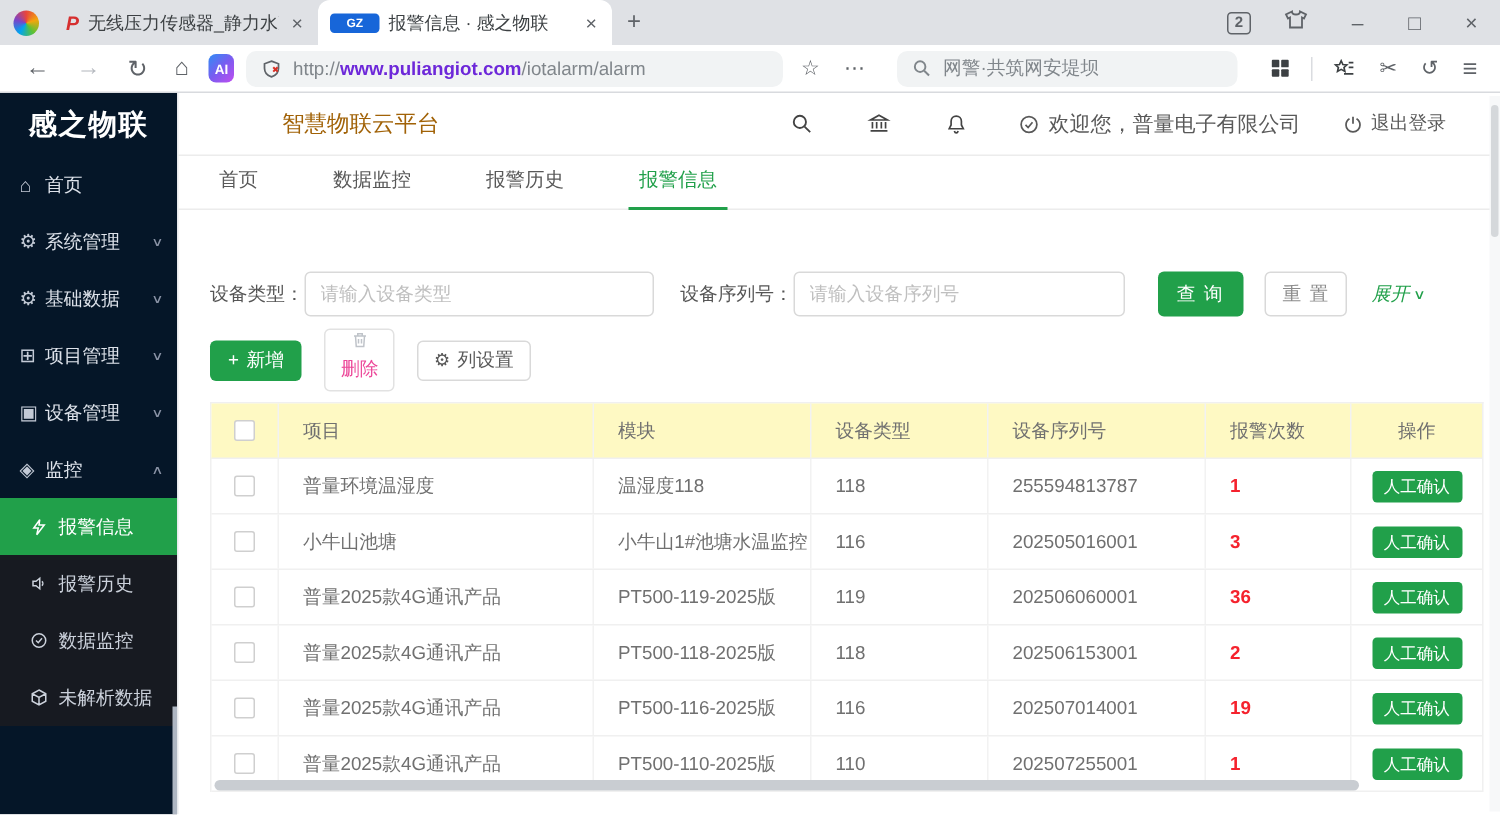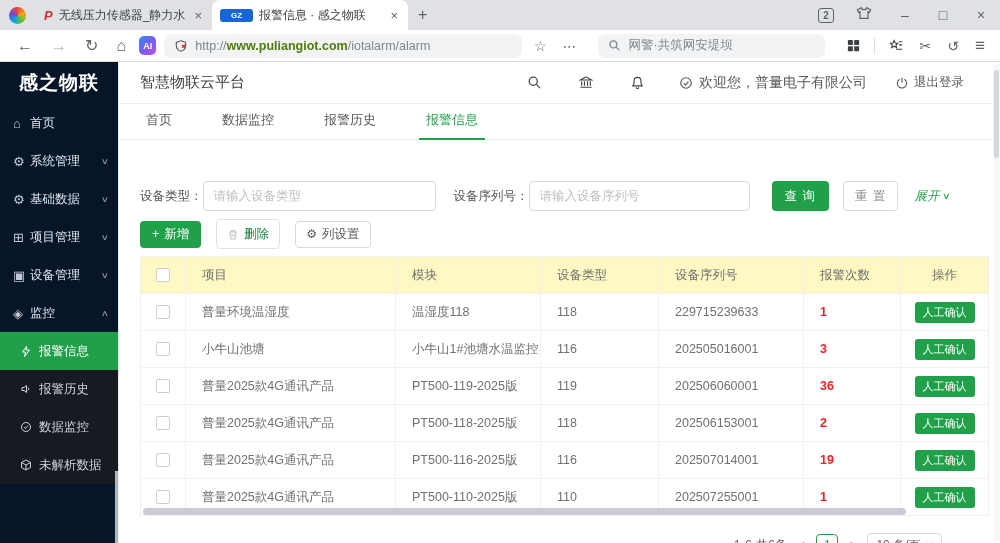--- a/index.html
+++ b/index.html
@@ -28,21 +28,21 @@
   .addrbar { height:32px; background:#fff; display:flex; align-items:center; padding:0 8px;
     border-bottom:1px solid #d8dade; }
   .navic { font-size:16px; color:#5f6368; padding:0 9px; }
   .navic.dis { color:#b6bac0; }
   .aibadge { width:19px; height:19px; border-radius:5px; margin:0 8px 0 4px;
     background:linear-gradient(135deg,#2f8df5,#7a5cf0,#c04df0); color:#fff; font-size:9px;
     font-weight:bold; display:flex; align-items:center; justify-content:center; }
   .urlfield { width:392px; height:24px; background:#f1f3f4; border-radius:7px; display:flex;
     align-items:center; padding:0 10px; gap:7px; }
   .urltxt { font-size:12.5px; color:#80868b; white-space:nowrap; }
-  .urltxt b { color:#4d7c0f; font-weight:bold; }
+  .urltxt b { color:#6d28d9; font-weight:bold; }
   .staric { font-size:14px; color:#5f6368; padding:0 8px 0 12px; }
   .dots { font-size:14px; color:#5f6368; padding:0 8px; letter-spacing:1px;}
   .searchfield { width:248px; height:24px; background:#f1f3f4; border-radius:7px; display:flex;
     align-items:center; padding:0 10px; gap:8px; margin-left:12px; font-size:12.5px; color:#80868b; }
   .baricons { display:flex; align-items:center; margin-left:14px; gap:2px; }
   .barsep { width:1px; height:16px; background:#dadce0; margin:0 4px; }
   .icbtn { padding:0 7px; color:#5f6368; font-size:14px; display:flex; align-items:center; }
 
   
   .app { display:flex; height:481px; }
@@ -58,21 +58,21 @@
   .sitem { height:38px; display:flex; align-items:center; padding:0 8px 0 20px; font-size:12.5px;
     color:#ccd2dc; gap:7px; }
   .sitem.active { background:#21a04a; color:#fff; }
   .sitem svg { flex:0 0 auto; }
   .side-thumb { position:absolute; right:0; bottom:0; width:3px; height:72px; background:#aeb6c2; }
 
   .main { position:relative; flex:1; background:#fff; border-left:1px solid #e7e9ec; }
 
   .appheader { height:42px; display:flex; align-items:center; padding:0 36px 0 21px;
     border-bottom:1px solid #ececec; }
-  .apptitle { font-size:15px; color:#404040; }
+  .apptitle { font-size:15px; color:#a16207;margin-left:48px; }
   .hright { margin-left:auto; display:flex; align-items:center; gap:0; }
   .hic { padding:0 18px; display:flex; align-items:center; color:#434343; }
   .welcome { display:flex; align-items:center; gap:6px; font-size:14px; color:#595959; padding:0 14px 0 16px; }
   .logout { display:flex; align-items:center; gap:5px; font-size:12.5px; color:#595959; padding-left:14px; }
 
   .navtabs { height:36px; display:flex; align-items:flex-end; padding-left:24px;
     border-bottom:1px solid #ececec; }
   .ntab { font-size:13px; color:#595959; padding:0 3px 10px 3px; margin-right:44px; position:relative; }
   .ntab.active { color:#21a04a; }
   .ntab.active::after { content:""; position:absolute; left:-4px; right:-4px; bottom:-1px;
@@ -89,22 +89,22 @@
   .btn-green { height:30px; padding:0 13px; background:#21a04a; color:#fff; border:none;
     border-radius:4px; font-size:12.5px; font-family:inherit; letter-spacing:1px;}
   .btn-plain { height:30px; padding:0 11px; background:#fff; color:#8c8c8c; border:1px solid #d9d9d9;
     border-radius:4px; font-size:12.5px; font-family:inherit; letter-spacing:1px;}
   .expand { display:flex; align-items:center; gap:4px; color:#21a04a; font-size:12.5px;font-style:italic; }
   .expand .xchev { font-size:9px; transform:scaleX(1.3); }
 
   .tbuttons { margin-top:8px; display:flex; align-items:center; }
   .btn-add { height:27px; padding:0 12px; background:#21a04a; color:#fff; border:none; border-radius:4px;
     font-size:12.5px; display:flex; align-items:center; gap:5px; font-family:inherit; }
-  .btn-del { height:30px; padding:0 10px; background:#fff; color:#15803d; border:1px solid #e2e2e2;
-    border-radius:4px; font-size:12.5px; display:flex; align-items:center; gap:5px; margin-left:15px; font-family:inherit;}
+  .btn-del { height:42px; padding:0 10px; background:#fff; color:#ec4899; border:1px solid #e2e2e2;
+    border-radius:4px; font-size:12.5px; display:flex; align-items:center; gap:5px; margin-left:15px; font-family:inherit;flex-direction:column;}
   .btn-cols { height:27px; padding:0 10px; background:#fff; color:#595959; border:1px solid #d9d9d9;
     border-radius:4px; font-size:12.5px; display:flex; align-items:center; gap:5px; margin-left:15px; font-family:inherit;}
   .gearsm { font-size:12px; color:#595959; }
 
   .table { width:849px; margin-top:7px; border:1px solid #f0f0f0; border-bottom:none; font-size:12.5px; }
   .trow { display:grid; grid-template-columns:45px 210px 145px 118px 145px 97px 1fr;
     height:37px; border-bottom:1px solid #f0f0f0; }
   .trow.head { background:#fef9c3; color:#5c5c5c; }
   .cell { display:flex; align-items:center; padding-left:16px; border-right:1px solid #f2f2f2;
     color:#707070; overflow:hidden; white-space:nowrap; }
@@ -363,21 +363,21 @@
             <div class="cell act">操作</div>
           </div>
 
           <div class="trow">
             <div class="cell cb">
                 <span class="cbox"></span>
               </div>
             <div class="cell">普量环境温湿度</div>
             <div class="cell">温湿度118</div>
             <div class="cell">118</div>
-            <div class="cell">229715239633</div>
+            <div class="cell">255594813787</div>
             <div class="cell">
                 <span class="cnt">1</span>
               </div>
             <div class="cell act">
                 <button class="btn-confirm">人工确认</button>
               </div>
           </div>
 
           <div class="trow">
             <div class="cell cb">

